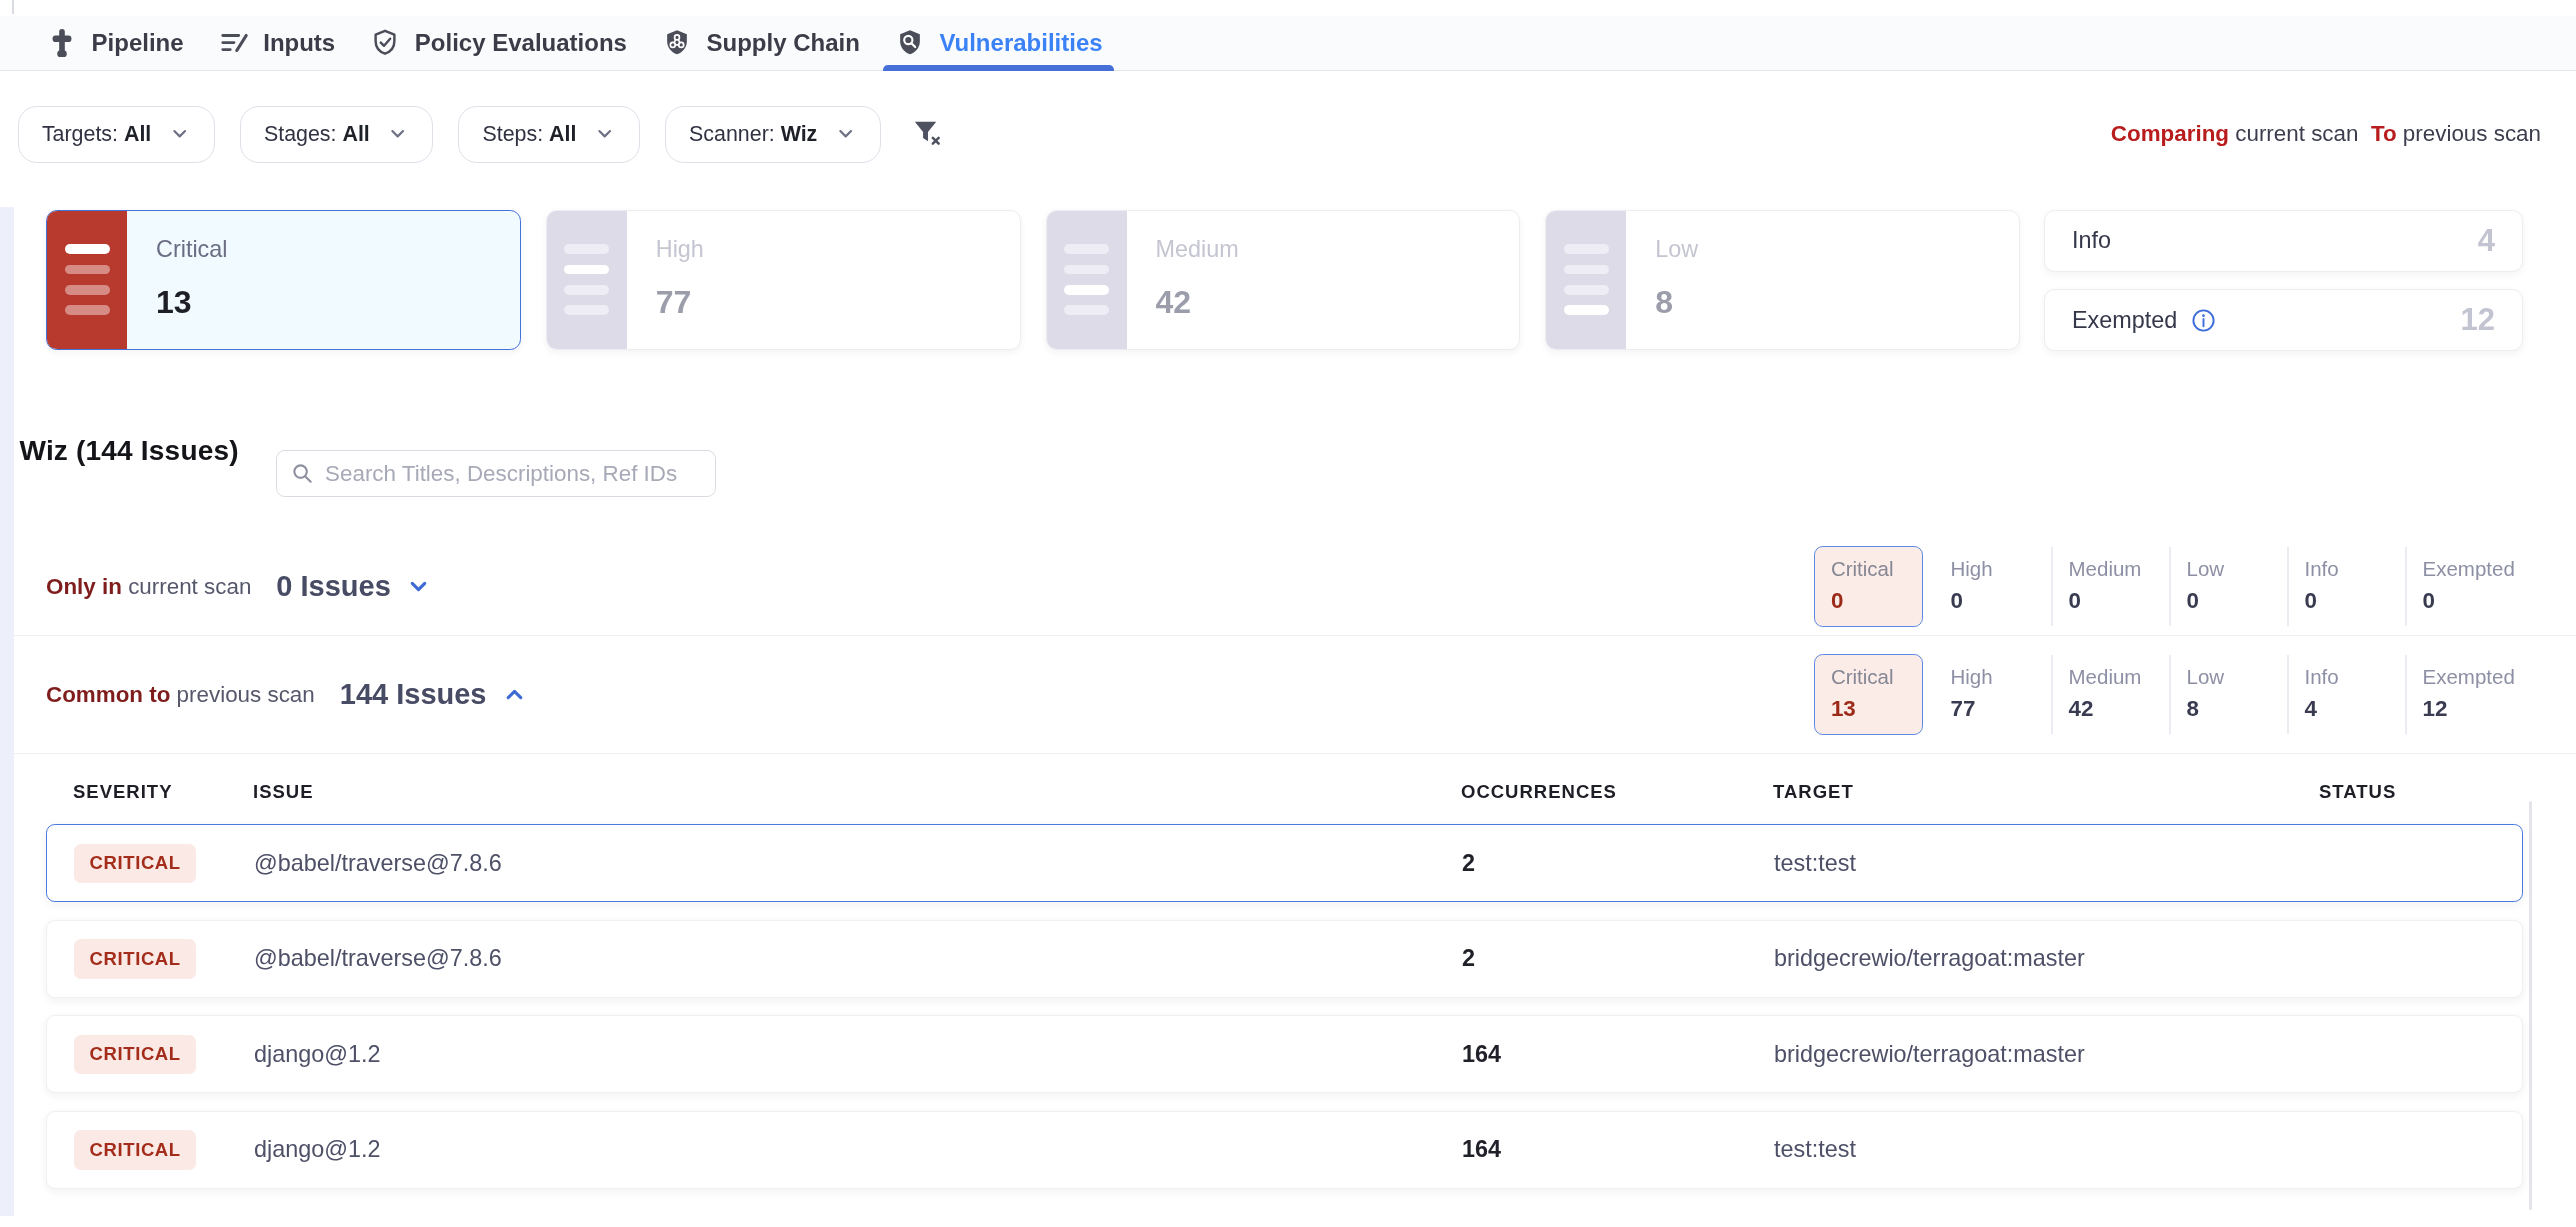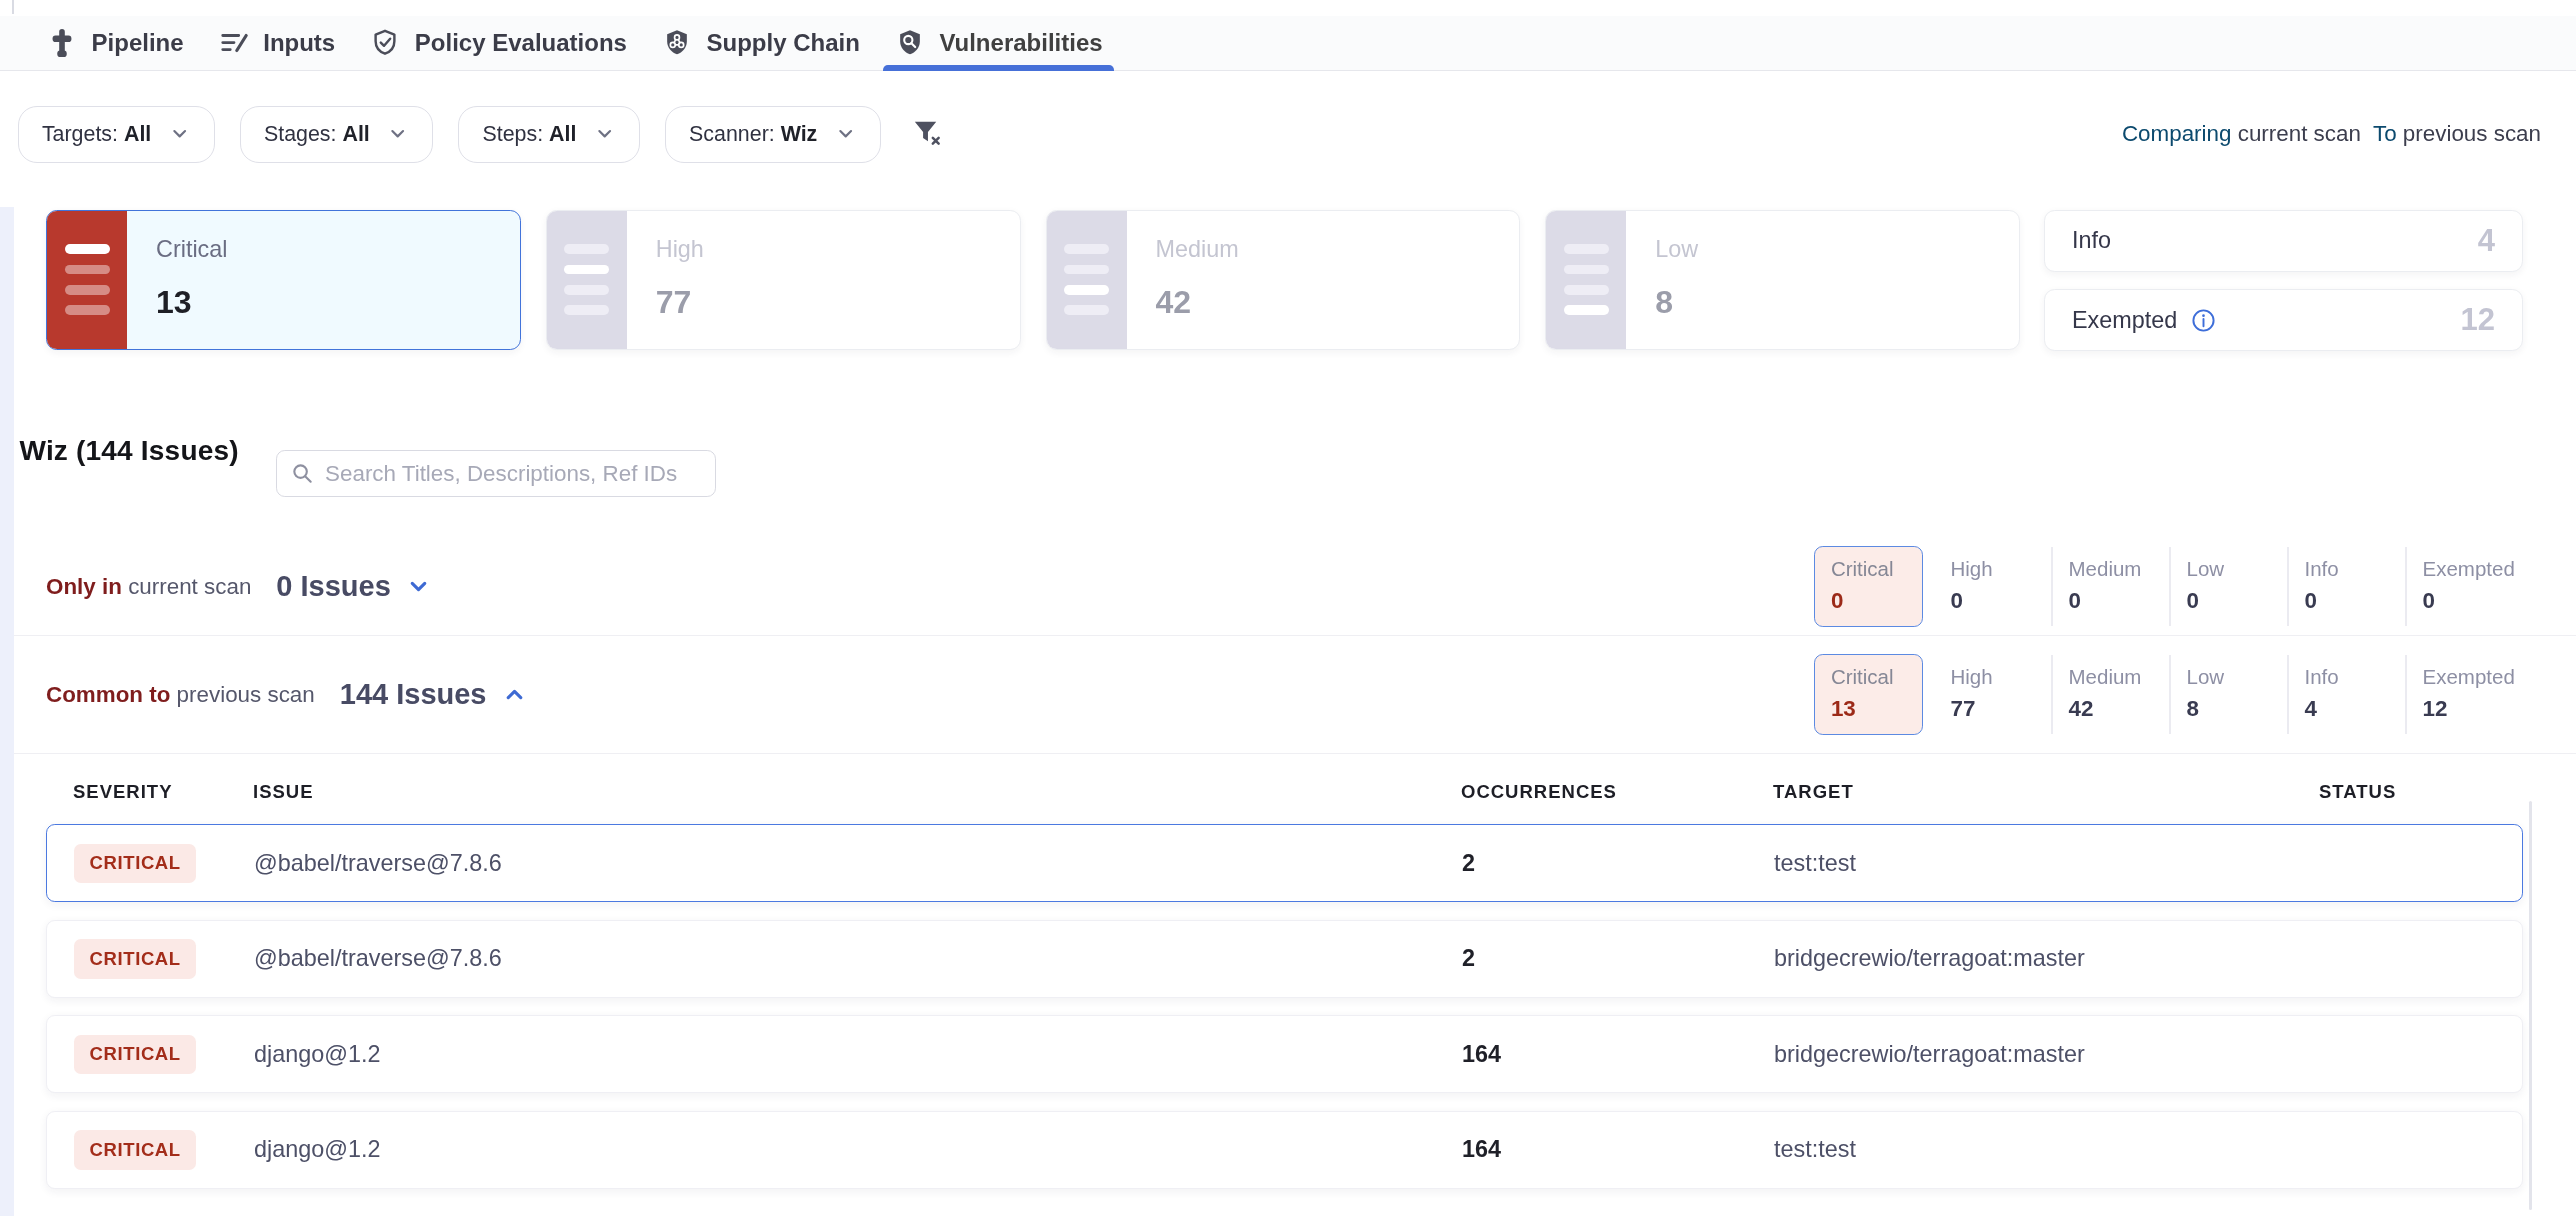--- a/index.html
+++ b/index.html
@@ -9,36 +9,36 @@
   
   .topstrip{ height:15.6px; background:#fff; position:relative; }
   .topstrip .mini-divider{ position:absolute; left:11.7px; top:0; width:1.9px; height:13.6px; background:#d9dbe3; }
 
   
   .tabbar{ height:55px; background:#fafbfc; border-bottom:1.9px solid #e6e7ec;
     display:flex; align-items:center; padding-left:47px; gap:35px; }
   .tab{ display:flex; align-items:center; gap:14.6px; font-size:24px; font-weight:600;
     color:#3b3c48; height:100%; position:relative; cursor:pointer; white-space:nowrap; }
   .tab svg{ width:30px; height:30px; flex:0 0 auto; }
-  .tab.active{ color:#404040; }
+  .tab.active{ color:#3b82f6; }
   .tab.active::after{ content:''; position:absolute; left:-11.7px; right:-11.7px; bottom:-1.9px;
     height:6.8px; background:#4670d8; border-radius:4.9px 4.9px 0 0; }
 
   
   .filterbar{ display:flex; align-items:center; gap:25px; padding:35px 35px 0 17.5px; }
   .fbtn{ display:inline-flex; align-items:center; gap:17.5px; height:57px; padding:0 23.4px;
     border:1.9px solid #dfe0e8; border-radius:19px; background:#fff; font-size:21.4px;
     color:#303241; cursor:pointer; white-space:nowrap; }
   .fbtn b{ font-weight:700; color:#1f2129; }
   .fbtn .chev{ color:#6e7183; }
   .chev svg{ width:21.4px; height:21.4px; display:block; }
   .funnel{ margin-left:3.9px; cursor:pointer; }
   .funnel svg{ width:35px; height:35px; }
   .comparing{ margin-left:auto; font-size:22.4px; color:#3c3e4e; white-space:nowrap; }
-  .comparing b{ font-weight:400; color:#0c4a6e; }
+  .comparing b{ font-weight:700; color:#b91c1c; }
 
   
   .cards-row{ display:flex; gap:24px; padding:47px 53px 0 46px; align-items:stretch; }
   .sevlist{ display:flex; flex:1; gap:25px; }
   .sevcard{ flex:1; height:140px; background:#fff; border:1.9px solid #ebedf1; border-radius:10.7px;
     display:flex; overflow:hidden; box-shadow:0 2.9px 7.8px rgba(40,41,61,.05); cursor:pointer; }
   .sevcard .block{ width:80px; flex:0 0 auto; display:flex; flex-direction:column;
     justify-content:center; align-items:center; gap:10.7px; background:#dcdbe7; }
   .sevcard .block i{ display:block; width:45px; height:9.7px; border-radius:4.9px; background:#eeedf5; }
   .sevcard.v-1 .block i:nth-of-type(1){ background:#fff; }

